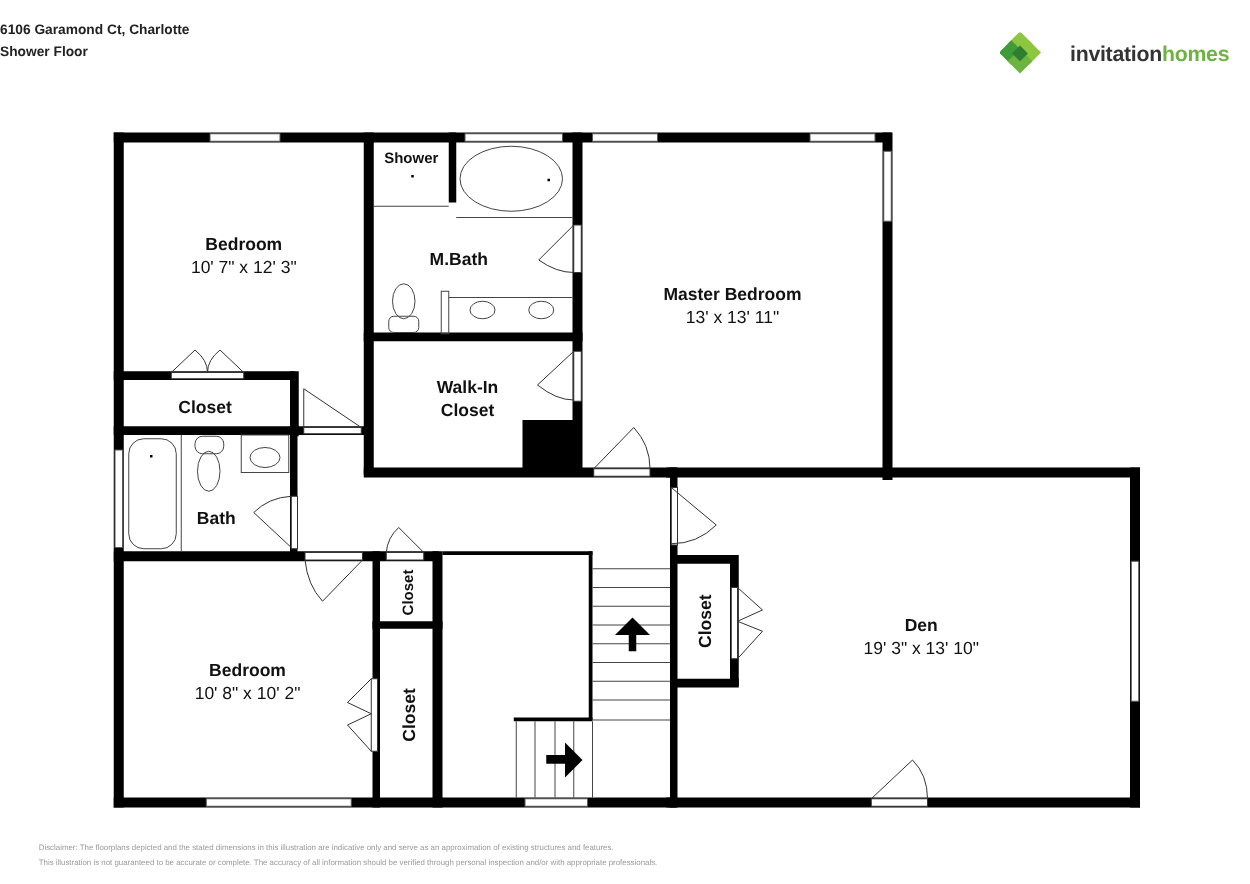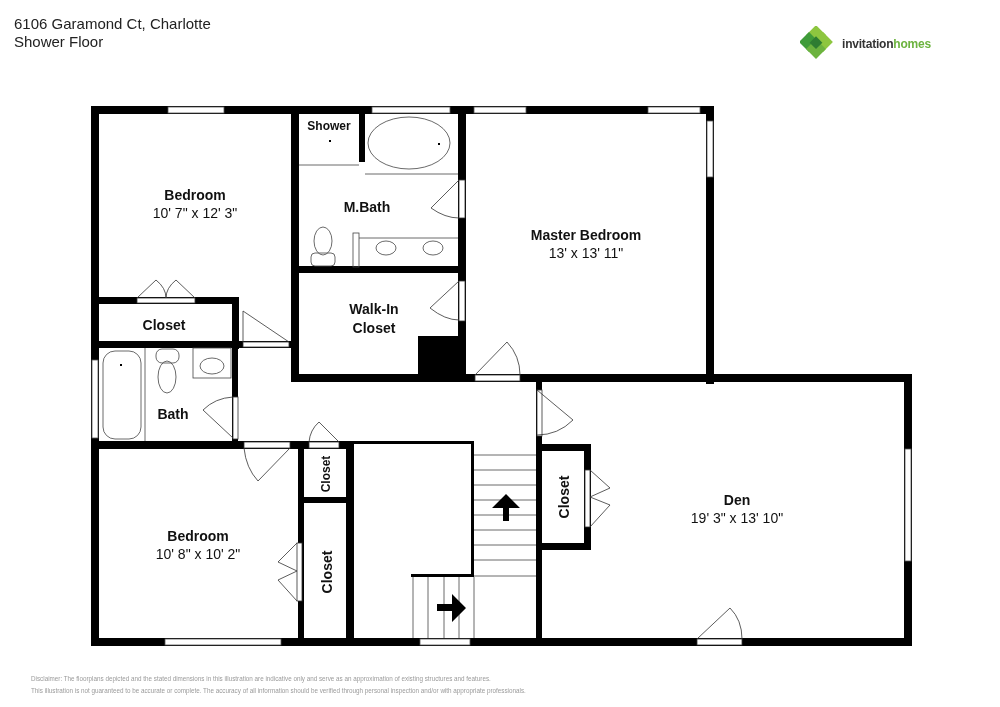--- a/index.html
+++ b/index.html
@@ -1,19 +1,19 @@
 <!DOCTYPE html>
 <html><head>
 <meta charset="utf-8">
 <style>
   html,body{margin:0;padding:0;background:#fff;}
   body{width:1000px;height:707px;position:relative;overflow:hidden;font-family:"Liberation Sans",sans-serif;}
-  .hdr{position:absolute;left:14px;top:15px;font-size:15px;color:#222;line-height:18px;}
+  .hdr{position:absolute;left:0;top:15px;font-size:11px;color:#222;line-height:18px;font-weight:bold;}
   .logo{position:absolute;left:800px;top:26px;display:flex;align-items:center;}
-  .logo-text{font-size:12px;margin-left:6px;letter-spacing:-0.2px;}
+  .logo-text{font-size:17px;margin-left:20px;letter-spacing:-0.2px;}
   .logo-a{color:#333;font-weight:bold;}
   .logo-b{color:#6cb33f;font-weight:bold;}
   .disc{position:absolute;left:31px;top:673px;font-size:6.3px;color:#9a9a9a;line-height:12px;}
   svg.plan{position:absolute;left:0;top:0;}
   .rl{font-family:"Liberation Sans",sans-serif;font-weight:bold;fill:#111;}
   .rd{font-family:"Liberation Sans",sans-serif;fill:#111;}
 </style>
 </head>
 <body>
 

